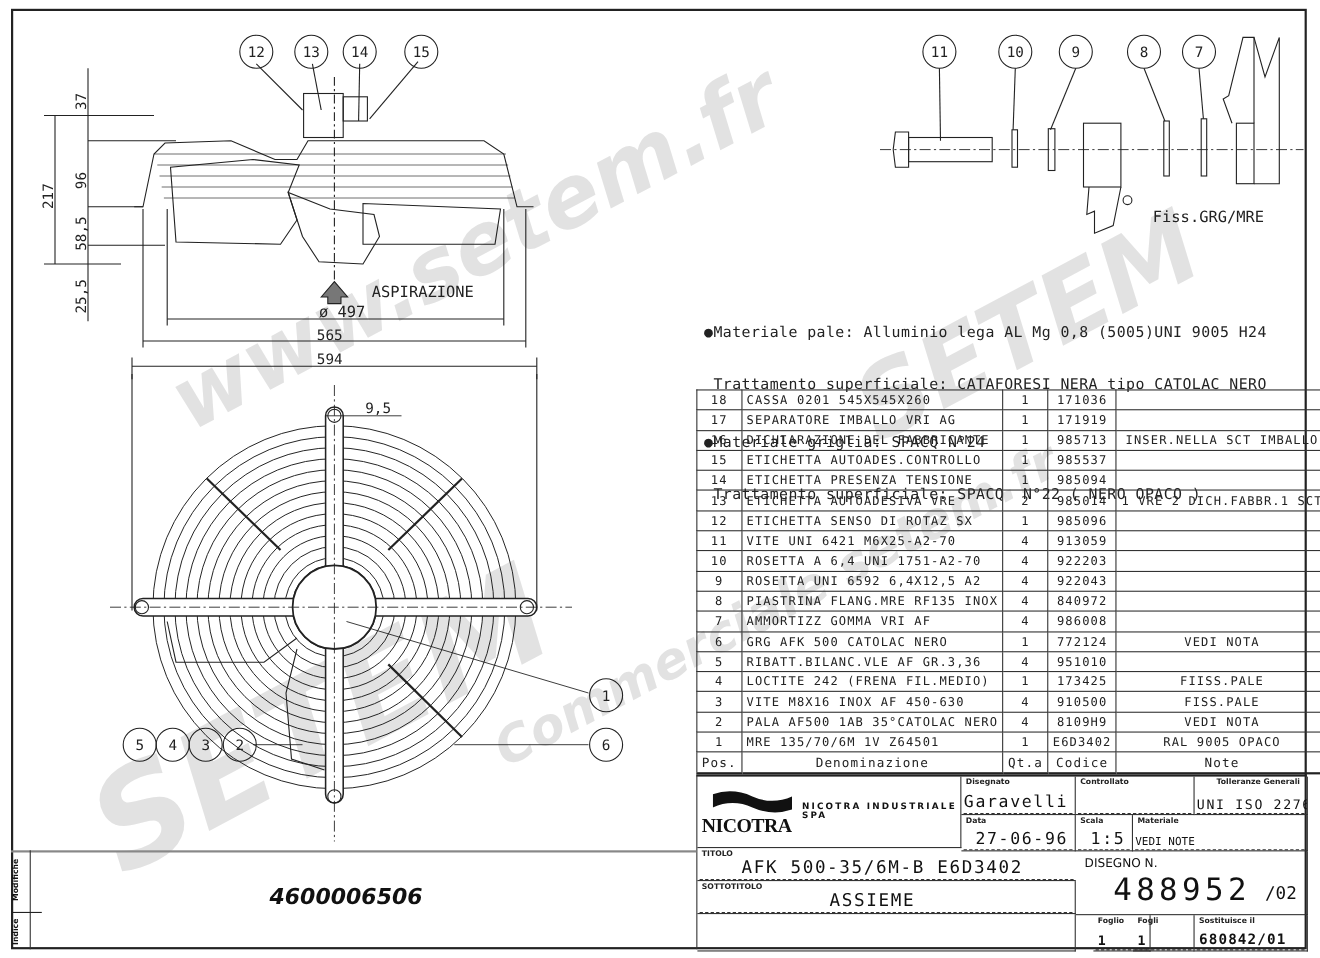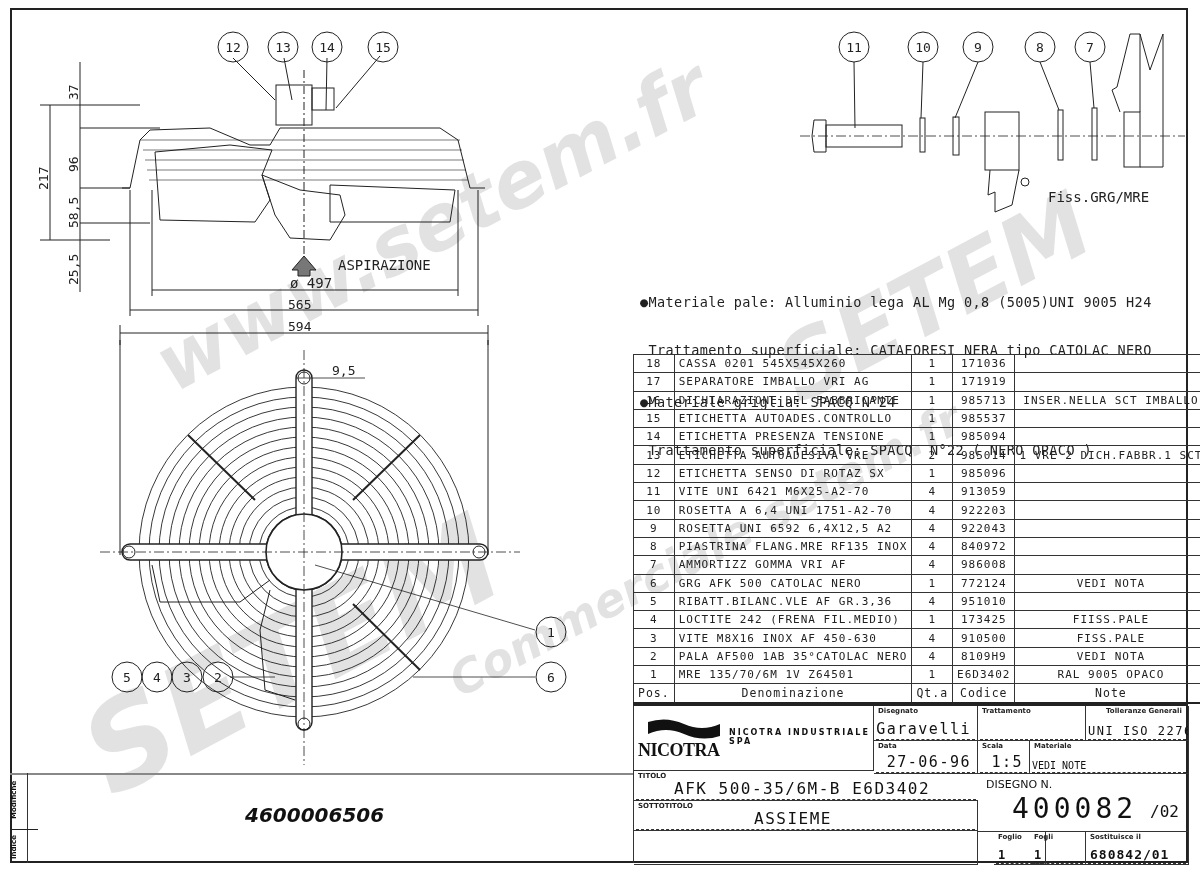--- a/index.html
+++ b/index.html
@@ -360,21 +360,21 @@
     <div class="nicotra-full">NICOTRA INDUSTRIALE SPA</div>
     <div class="nicotra-word">NICOTRA</div>
   </div>
 
   <div class="cell" style="left:240px;top:0;width:104px;height:35px">
     <span class="lbl">Disegnato</span>
     <span class="val">Garavelli</span>
     <div class="dash"></div>
   </div>
   <div class="cell" style="left:344px;top:0;width:108px;height:35px">
-    <span class="lbl">Trattamento</span>
+    <span class="lbl">Controllato</span>
     <span class="val"></span>
     <div class="dash"></div>
   </div>
   <div class="cell" style="left:452px;top:0;width:103px;height:35px;overflow:hidden">
     <span class="lbl" style="left:20px">Tolleranze Generali</span>
     <span class="val" style="left:2px;right:auto;font-size:12px;white-space:nowrap">UNI ISO 22768/c</span>
     <div class="dash"></div>
   </div>
 
   <div class="cell" style="left:240px;top:35px;width:104px;height:33px">
@@ -400,21 +400,21 @@
   </div>
   <div class="cell" style="left:0;top:95px;width:344px;height:30px">
     <span class="lbl">SOTTOTITOLO</span>
     <span class="val" style="left:120px;right:auto;font-size:16px">ASSIEME</span>
     <div class="dash"></div>
   </div>
   <div class="cell" style="left:0;top:125px;width:344px;height:34px"></div>
 
   <div class="cell" style="left:344px;top:68px;width:211px;height:58px">
     <span class="abs" style="left:8px;top:4px;font-size:11px;font-family:'DejaVu Sans',sans-serif;font-weight:normal">DISEGNO N.</span>
-    <span class="abs" style="left:34px;top:18px;font-size:28px;letter-spacing:4px">400082</span>
+    <span class="abs" style="left:34px;top:18px;font-size:28px;letter-spacing:4px">488952</span>
     <span class="abs" style="left:172px;top:28px;font-size:16px">/02</span>
   </div>
 
   <div class="cell" style="left:360px;top:126px;width:52px;height:33px">
     <span class="lbl">Foglio</span>
     <span class="val" style="left:4px;right:auto;font-size:12px;font-weight:bold">1</span>
     <div class="dash"></div>
   </div>
   <div class="cell" style="left:396px;top:126px;width:56px;height:33px">
     <span class="lbl">Fogli</span>

